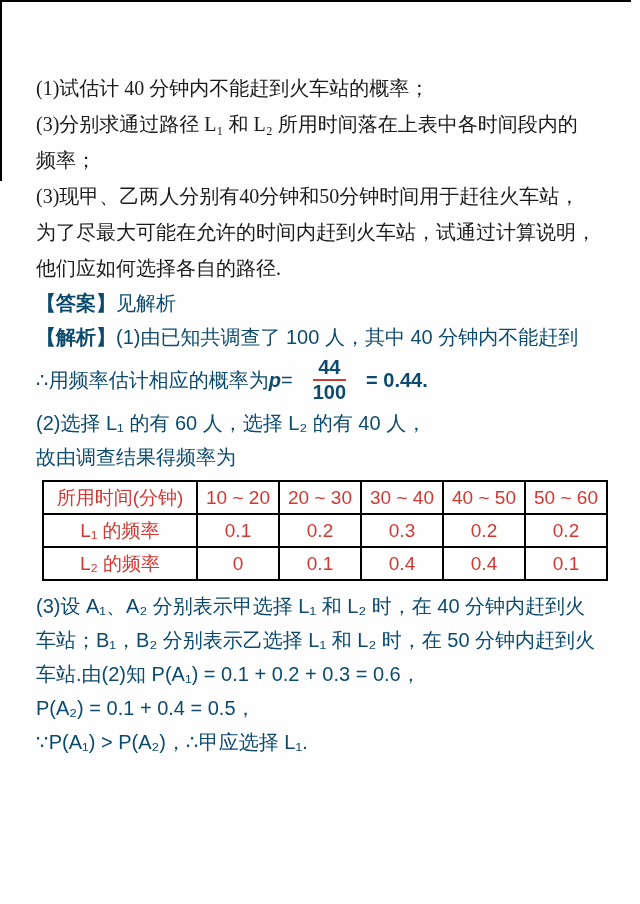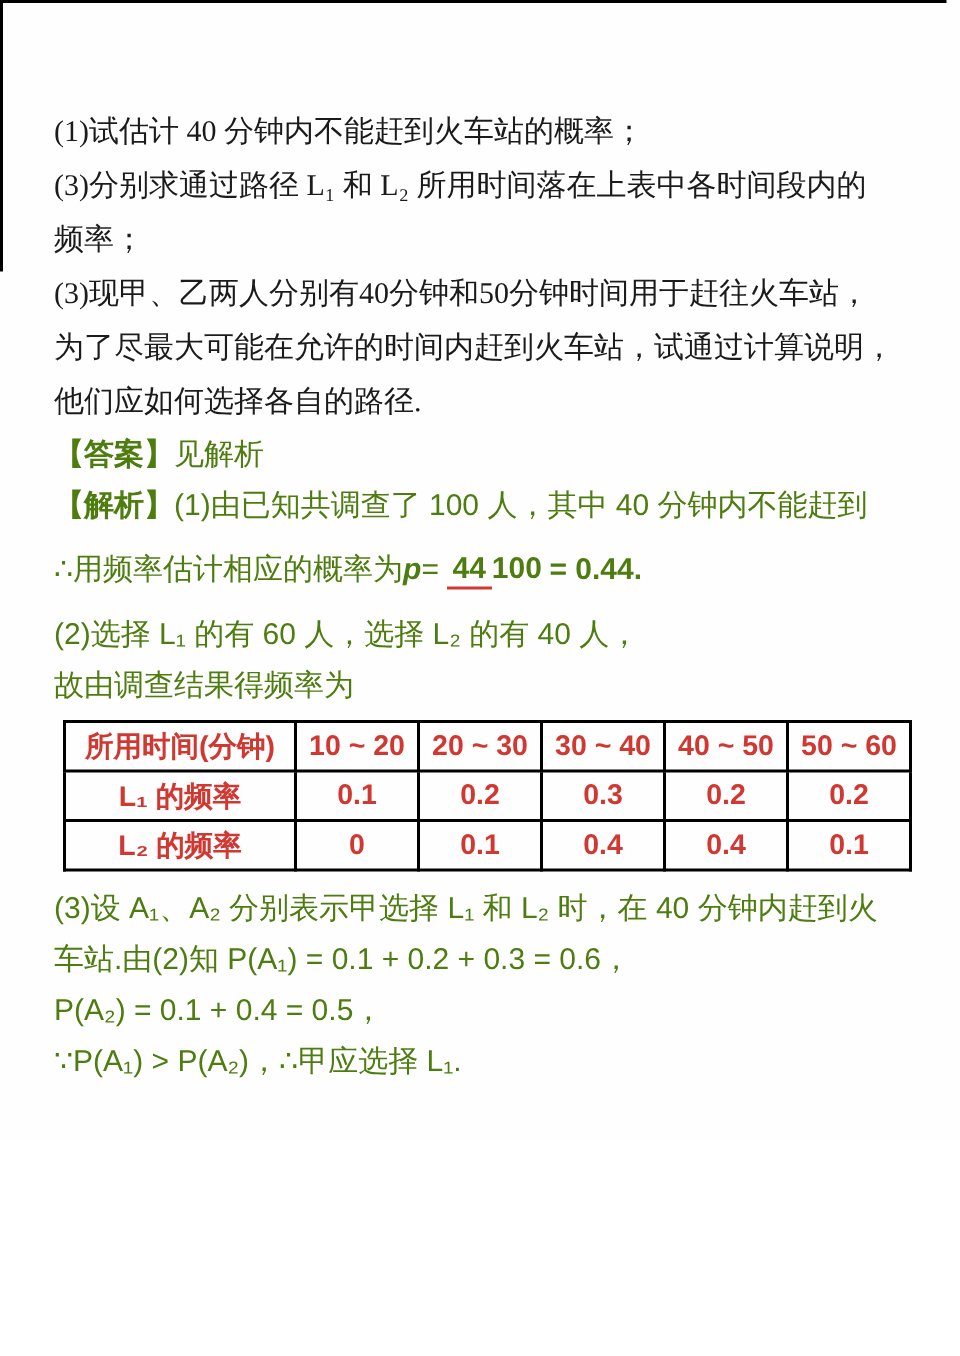--- a/index.html
+++ b/index.html
@@ -9,36 +9,36 @@
   }
   .frame-top  { position:absolute; top:0; left:0; width:631px; height:2px; background:#000; }
   .frame-left { position:absolute; top:0; left:0; width:2px; height:181px; background:#000; }
   .content { position:absolute; top:70px; left:36px; width:574px; }
   .line { margin:0; white-space:nowrap; }
   .black {
     color:#1b1b1b; font-size:20px; line-height:36px;
     font-family:"Liberation Serif","DejaVu Serif",serif;
   }
   .red {
-    color:#4d7c0f; font-size:20px; line-height:34px;
+    color:#0c4a6e; font-size:20px; line-height:34px;
     font-family:"Liberation Sans","DejaVu Sans",sans-serif;
   }
   .bold { font-weight:bold; }
   .ital { font-style:italic; font-weight:bold; }
   .prob-line { display:flex; align-items:center; height:52px; }
-  .frac { display:inline-flex; flex-direction:row; text-align:center;
-          margin:0 5px; font-weight:bold; }
+  .frac { display:inline-flex; flex-direction:column; text-align:center;
+          margin:0 20px; font-weight:bold; }
   .frac .num { border-bottom:2px solid #d03832; padding:0 4px; line-height:23px; }
   .frac .den { line-height:23px; }
   table.freq {
     border-collapse:collapse; margin:6px 0 8px 6px; table-layout:fixed;
   }
   table.freq th, table.freq td {
     border:2px solid #000; text-align:center; vertical-align:middle;
-    color:#d03832; font-size:19px; font-weight:bold; height:31px; padding:0 2px;
+    color:#d03832; font-size:19px; font-weight:normal; height:31px; padding:0 2px;
     font-family:"Liberation Sans","DejaVu Sans",sans-serif;
   }
   table.freq .col-label { width:148px; }
   table.freq .col-val   { width:76px; }
   .pagenum {
     position:absolute; top:837px; left:301px; color:#be185d; font-size:13px;
     font-family:"Liberation Sans","DejaVu Sans",sans-serif;
     font-weight:bold;
   }
   .watermark {
@@ -104,20 +104,21 @@
         <td>0</td>
         <td>0.1</td>
         <td>0.4</td>
         <td>0.4</td>
         <td>0.1</td>
       </tr>
     </tbody>
       </table>
 
     <p class="line red">(3)设 A₁、A₂ 分别表示甲选择 L₁ 和 L₂ 时，在 40 分钟内赶到火</p>
+    <p class="line red">车站；B₁，B₂ 分别表示乙选择 L₁ 和 L₂ 时，在 50 分钟内赶到火</p>
     <p class="line red">车站.由(2)知 P(A₁) = 0.1 + 0.2 + 0.3 = 0.6，</p>
     <p class="line red">P(A₂) = 0.1 + 0.4 = 0.5，</p>
     <p class="line red">∵P(A₁) &gt; P(A₂)，∴甲应选择 L₁.</p>
   </div>
 
   <div class="pagenum">15</div>
   <div class="watermark">头条 @数学教育</div>
 </div>
 
 </body></html>

